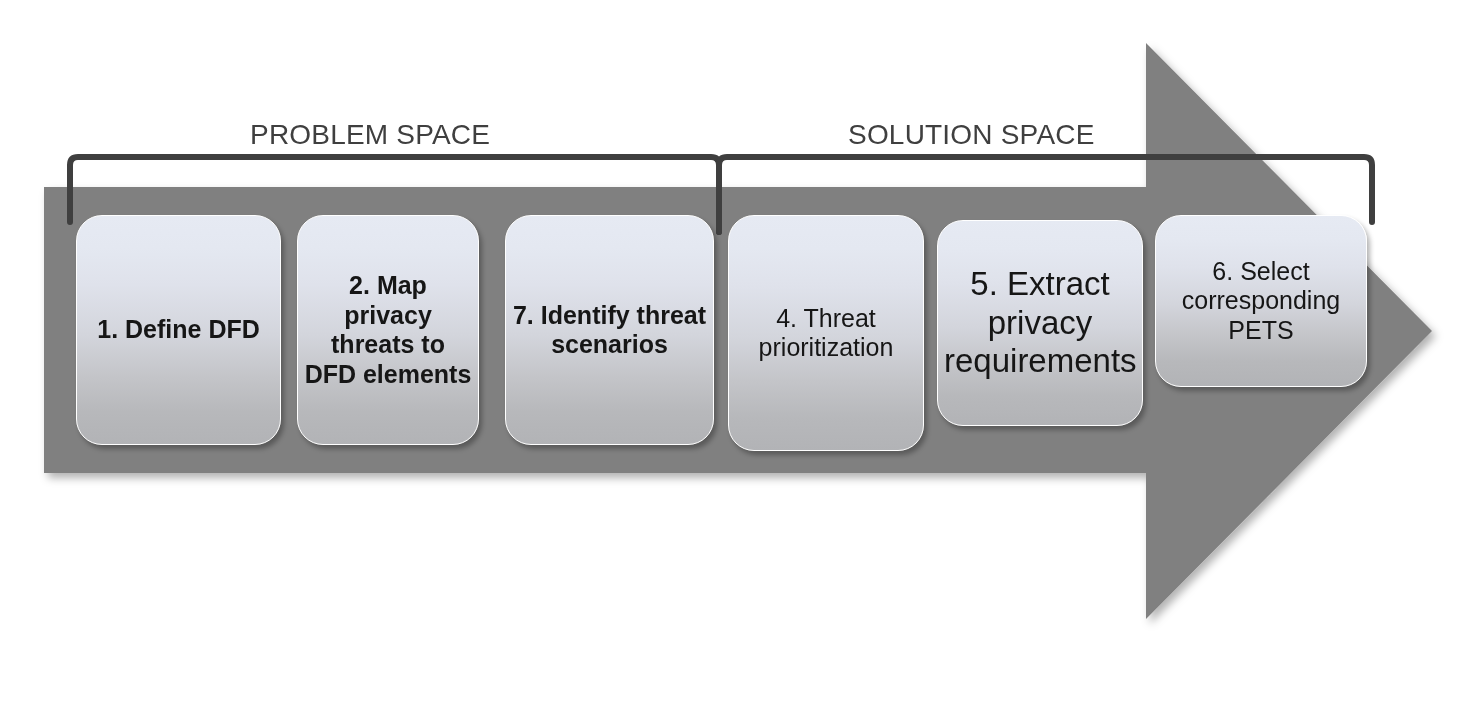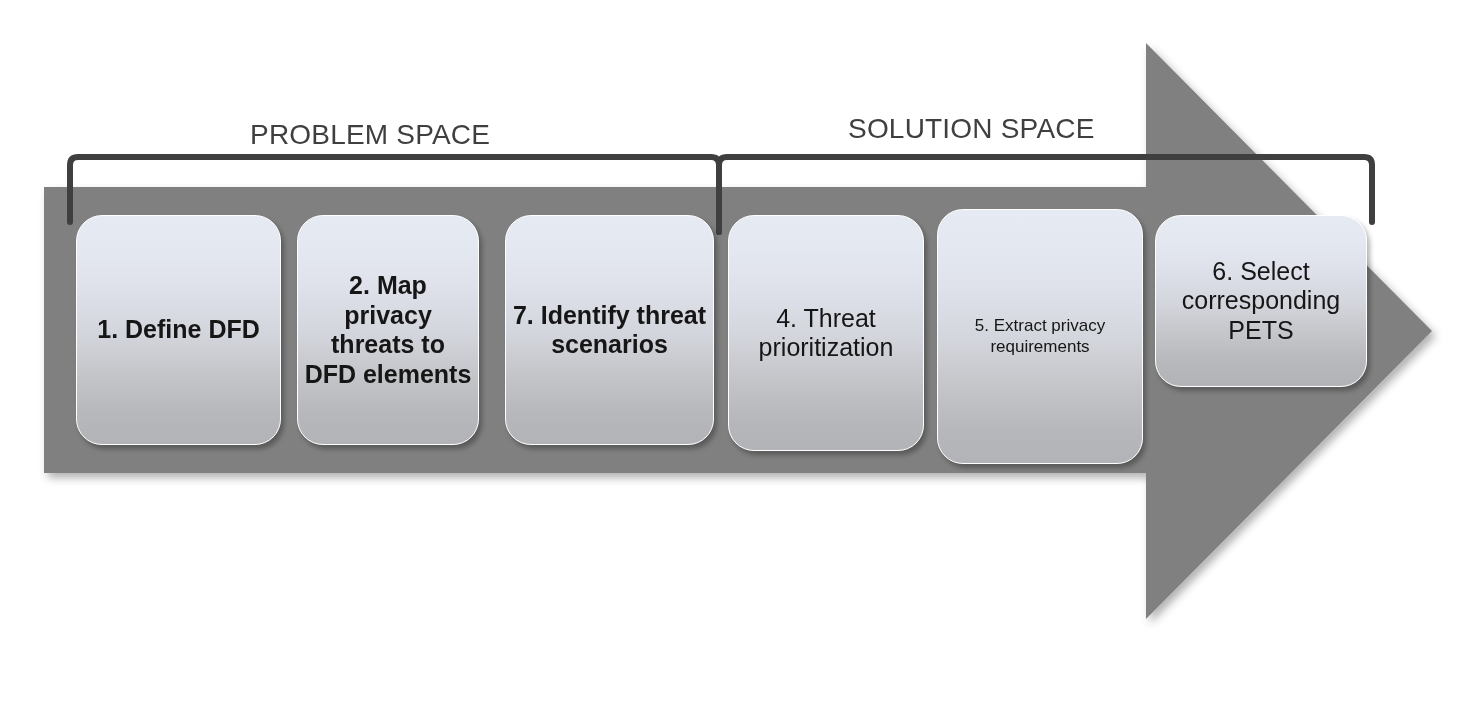--- a/index.html
+++ b/index.html
@@ -54,21 +54,21 @@
     white-space: nowrap;
     text-align: left;
   }
   #label-problem {
     left: 250px;
     top: 119px;
     width: 240px;
   }
   #label-solution {
     left: 848px;
-    top: 113px;
+    top: 119px;
     width: 256px;
   }
 
   
   .step-box {
     position: absolute;
     box-sizing: border-box;
     border-radius: 26px;
     background: linear-gradient(to bottom,
         #e6eaf3 0%,
@@ -93,21 +93,21 @@
     width: 100%;
   }
 
   .weight-bold { font-weight: 700; }
   .weight-normal { font-weight: 400; }
 
   #box-1 { left: 76px;   top: 215px; width: 205px; height: 230px; font-size: 25px; }
   #box-2 { left: 297px;  top: 215px; width: 182px; height: 230px; font-size: 25px; }
   #box-3 { left: 505px;  top: 215px; width: 209px; height: 230px; font-size: 25px; }
   #box-4 { left: 728px;  top: 215px; width: 196px; height: 236px; font-size: 25px; }
-  #box-5 { left: 937px;  top: 209px; width: 206px; height: 255px; font-size: 17px; }
+  #box-5 { left: 937px;  top: 220px; width: 206px; height: 206px; font-size: 33px; }
   #box-6 { left: 1155px; top: 215px; width: 212px; height: 172px; font-size: 25px; }
 </style>
 </head>
 <body>
 
 <div id="canvas">
 
   <svg class="arrow-svg" viewBox="0 0 1472 711">
     <defs>
       <filter id="arrowShadow" x="-10%" y="-10%" width="130%" height="130%">

